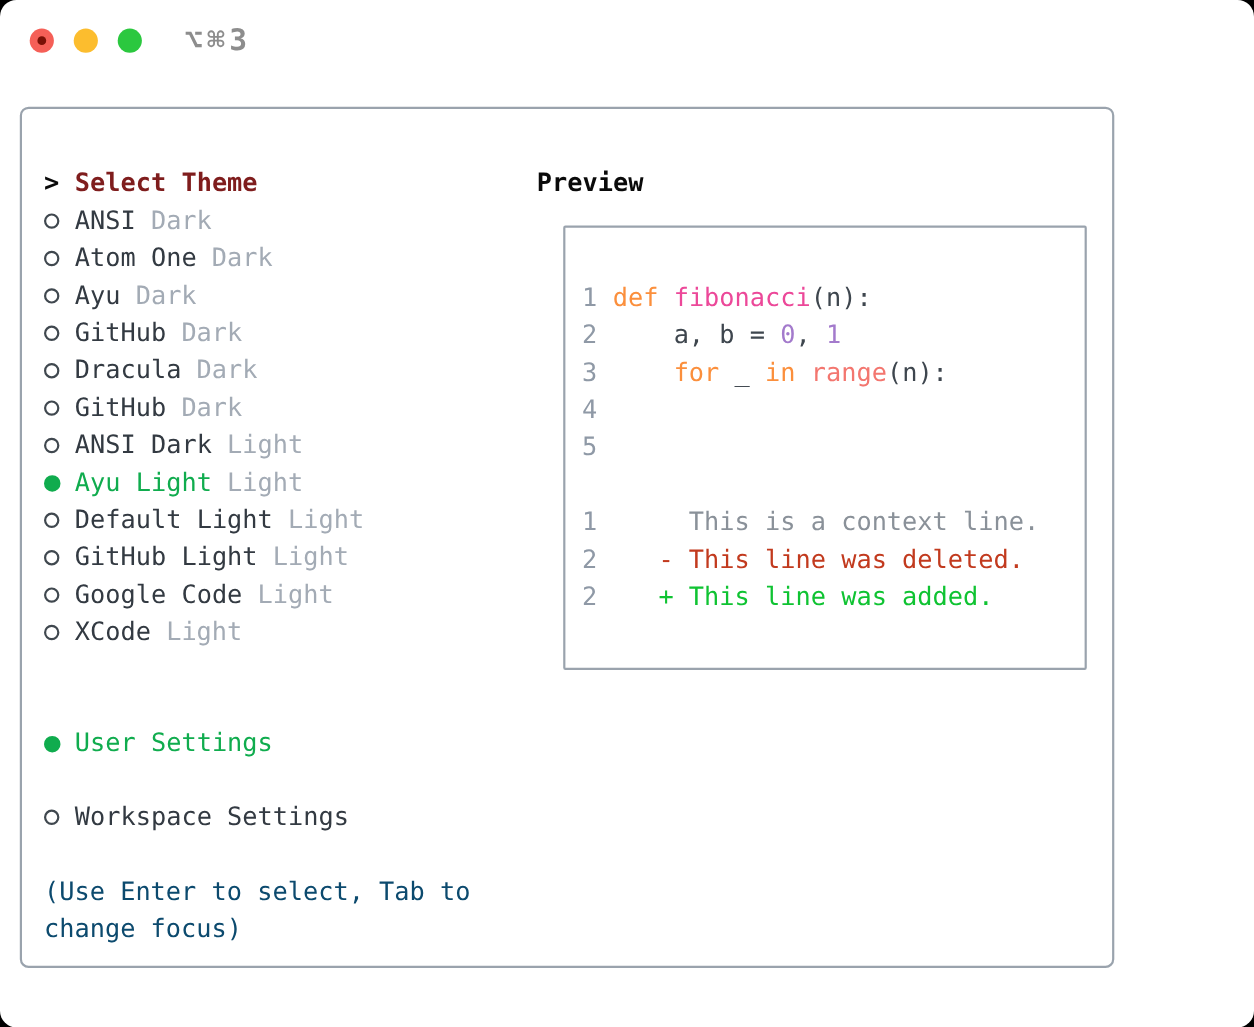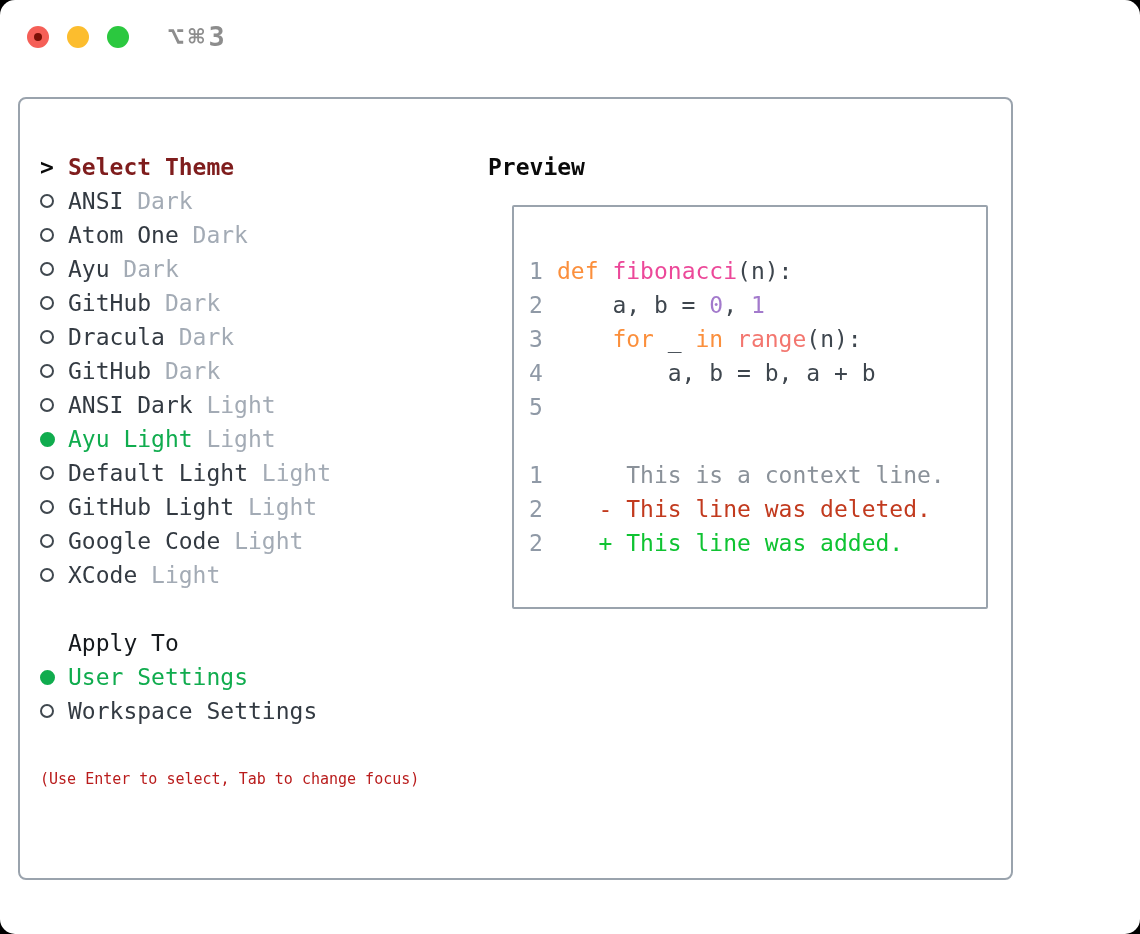--- a/index.html
+++ b/index.html
@@ -27,24 +27,24 @@
        color:#333a42;white-space:pre;}
   .cell{width:28px;display:flex;align-items:center;flex:none;}
   .radio{width:14px;height:14px;border:2px solid #40484f;border-radius:50%;box-sizing:border-box;}
   .radio.sel{width:15px;height:15px;background:#10ac4e;border-color:#10ac4e;}
   .prefix{font-weight:bold;color:#0a0a0a;}
   .hdr{font-weight:bold;color:#7f1d1d;}
   .subhdr{color:#15191d;}
   .theme-row{cursor:pointer;}
   .theme-row .tvariant{color:#a3abb5;margin-left:0.6em;text-align:right;}
   .theme-row.sel .tname{color:#10ac4e;}
-  .opt-row{cursor:pointer;}
+  .opt-row{cursor:pointer;margin-top:33px;}
   .opt-row.sel .olabel{color:#10ac4e;}
   .spacer{height:34px;}
-  .help{font-size:15px;line-height:34px;color:#b91c1c;width:432px;}
+  .help{font-size:23px;line-height:34px;color:#0c4a6e;width:432px;}
   
   .preview-header{position:absolute;left:468px;top:51px;height:34px;line-height:34px;
                   font-size:23px;font-weight:bold;color:#0a0a0a;}
   .preview-box{position:absolute;left:492px;top:106px;width:476px;height:404px;
                border:2px solid #9aa3ad;border-radius:2px;box-sizing:border-box;
                padding:47px 0 0 15px;overflow:hidden;background:#fff;}
   .pline{height:34px;display:flex;font-size:23px;line-height:34px;white-space:pre;}
   .lineno{width:28px;flex:none;color:#8f99a6;}
   .seg-plain{color:#3e464e;}
   .seg-keyword{color:#fb8f3c;}
@@ -86,41 +86,37 @@
           <div class="row theme-row"><span class="cell"><span class="radio"></span></span><span class="tname">ANSI Dark</span><span class="tvariant">Light</span></div>
           <div class="row theme-row sel"><span class="cell"><span class="radio sel"></span></span><span class="tname">Ayu Light</span><span class="tvariant">Light</span></div>
           <div class="row theme-row"><span class="cell"><span class="radio"></span></span><span class="tname">Default Light</span><span class="tvariant">Light</span></div>
           <div class="row theme-row"><span class="cell"><span class="radio"></span></span><span class="tname">GitHub Light</span><span class="tvariant">Light</span></div>
           <div class="row theme-row"><span class="cell"><span class="radio"></span></span><span class="tname">Google Code</span><span class="tvariant">Light</span></div>
           <div class="row theme-row"><span class="cell"><span class="radio"></span></span><span class="tname">XCode</span><span class="tvariant">Light</span></div>
         </div>
 
       <div class="spacer"></div>
 
-      <div class="row">
-        <span class="cell"></span>
-        <span class="subhdr">Apply To</span>
-      </div>
       <div id="apply-list">
           <div class="row opt-row sel"><span class="cell"><span class="radio sel"></span></span><span class="olabel">User Settings</span></div>
           <div class="row opt-row"><span class="cell"><span class="radio"></span></span><span class="olabel">Workspace Settings</span></div>
         </div>
 
       <div class="spacer"></div>
 
       <div class="help">(Use Enter to select, Tab to change focus)</div>
     </div>
 
     <div class="preview-header">Preview</div>
     <div class="preview-box">
       <div id="preview-lines">
           <div class="pline"><span class="lineno">1</span><span class="lcontent"><span class="seg-keyword">def</span><span class="seg-plain"> </span><span class="seg-function">fibonacci</span><span class="seg-plain">(n):</span></span></div>
           <div class="pline"><span class="lineno">2</span><span class="lcontent"><span class="seg-plain">    a, b = </span><span class="seg-number">0</span><span class="seg-plain">, </span><span class="seg-number">1</span></span></div>
           <div class="pline"><span class="lineno">3</span><span class="lcontent"><span class="seg-plain">    </span><span class="seg-keyword">for</span><span class="seg-plain"> _ </span><span class="seg-keyword">in</span><span class="seg-plain"> </span><span class="seg-builtin">range</span><span class="seg-plain">(n):</span></span></div>
-          <div class="pline"><span class="lineno">4</span><span class="lcontent"><span class="seg-plain">        a, b = b, a + b</span></span></div>
+          <div class="pline"><span class="lineno">4</span></div>
           <div class="pline"><span class="lineno">5</span></div>
           <div class="pline"><span class="lineno"></span><span class="lcontent"></span></div>
           <div class="pline"><span class="lineno">1</span><span class="lcontent"><span class="seg-context">     This is a context line.</span></span></div>
           <div class="pline"><span class="lineno">2</span><span class="lcontent"><span class="seg-deleted">   - This line was deleted.</span></span></div>
           <div class="pline"><span class="lineno">2</span><span class="lcontent"><span class="seg-added">   + This line was added.</span></span></div>
         </div>
     </div>
 
   </div>
 </div>

